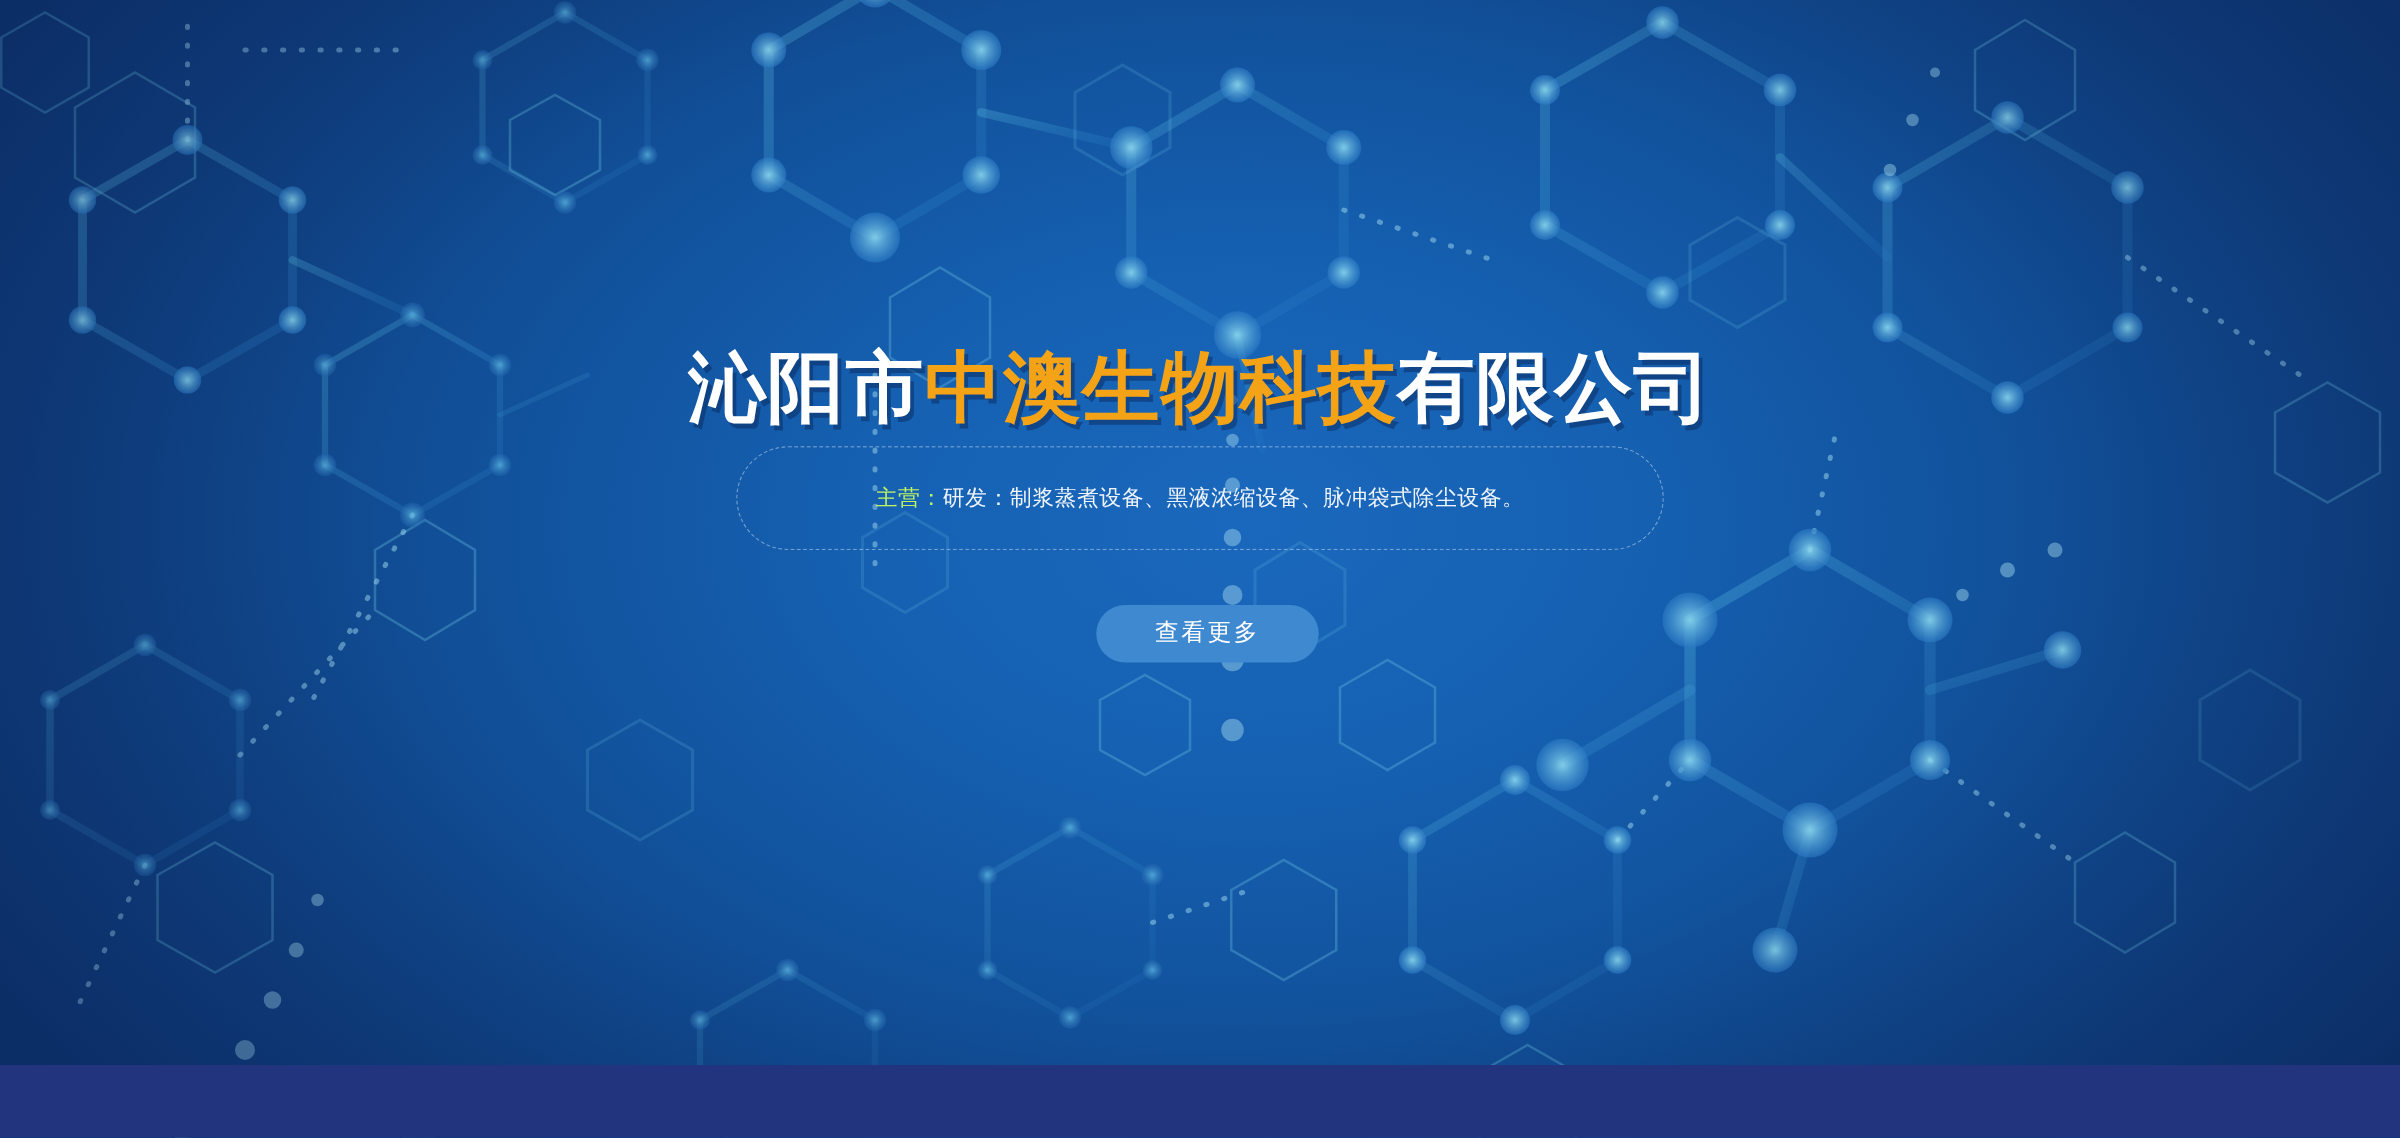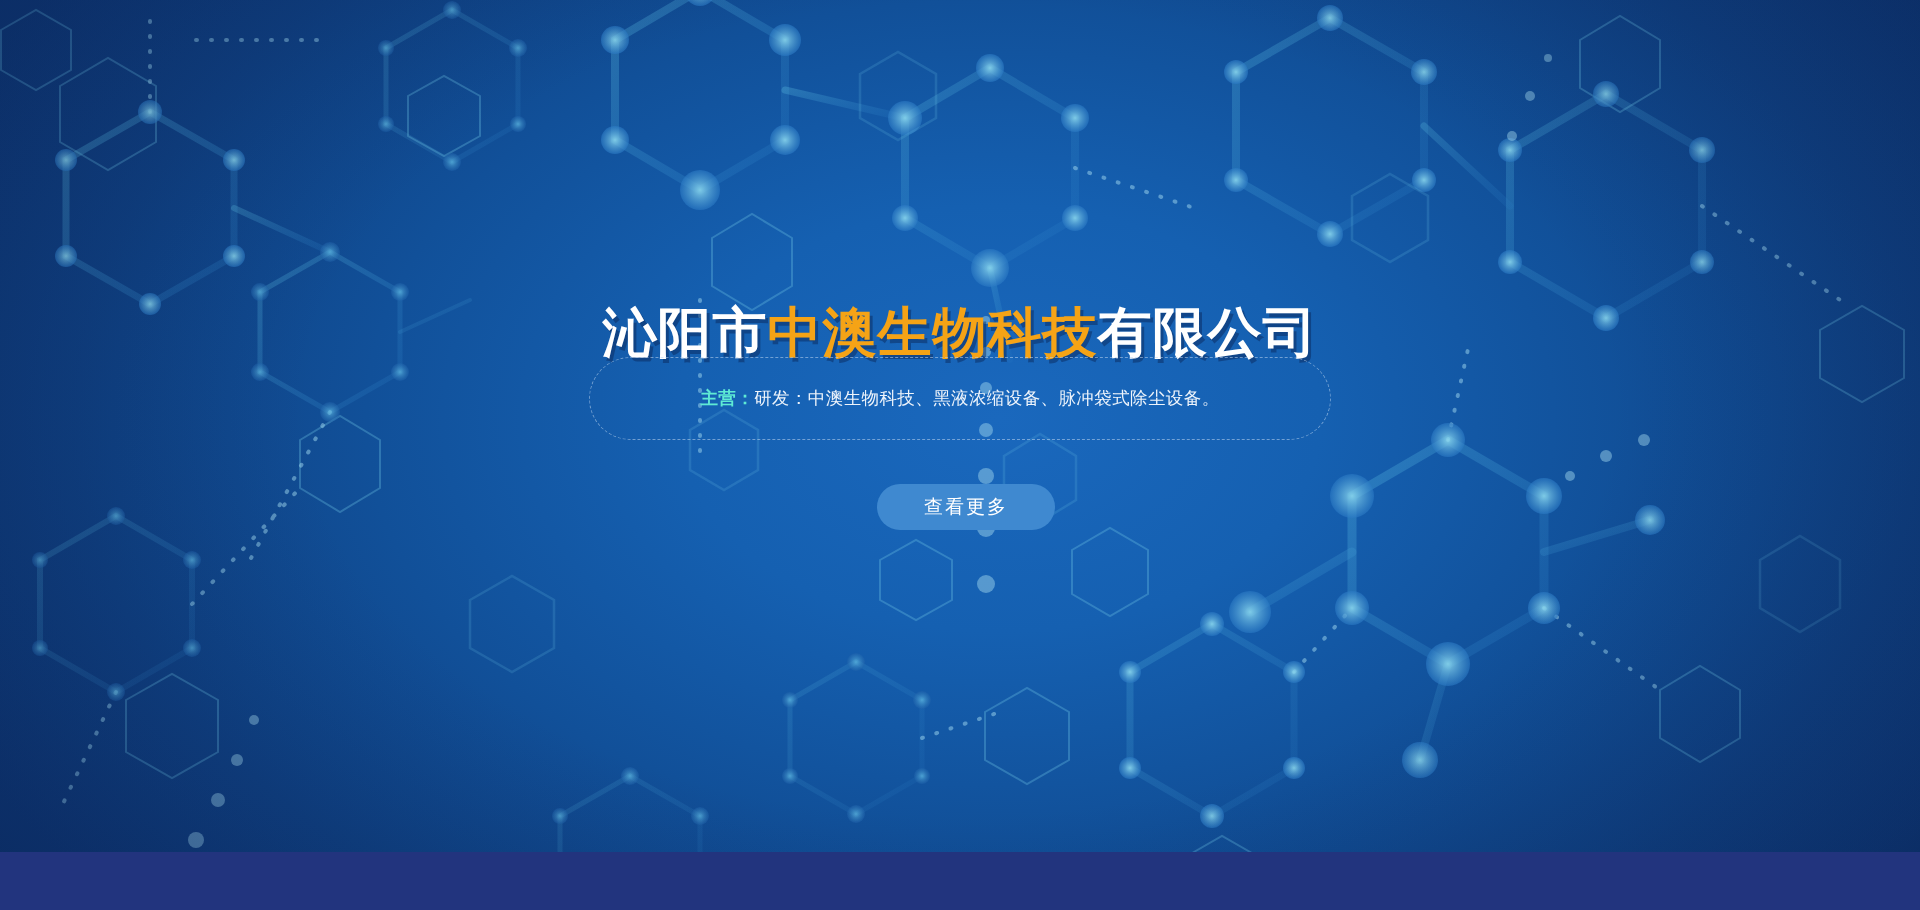--- a/index.html
+++ b/index.html
@@ -51,24 +51,24 @@
   
   .content {
     position: absolute;
     left: 0;
     right: 0;
     top: 0;
     text-align: center;
   }
   .hero-title {
     position: absolute;
-    top: 248px;
+    top: 221px;
     left: 0;
     right: 0;
-    font-size: 54px;
+    font-size: 62px;
     line-height: 96px;
     font-weight: 700;
     letter-spacing: 1px;
     color: #ffffff;
     white-space: nowrap;
     text-shadow: 3px 4px 0 rgba(8,36,85,0.45);
   }
   .hero-title .accent { color: #f5a316; }
 
   .subtitle-box {
@@ -86,21 +86,21 @@
     align-items: center;
     justify-content: center;
   }
   .sub-line {
     color: #eef4fb;
     font-size: 17.5px;
     line-height: 33px;
     letter-spacing: 0.4px;
     white-space: nowrap;
   }
-  .sub-line .bold { font-weight: 700; color: #5eead4; }
+  .sub-line .bold { font-weight: 400; color: #bef264; }
 
   .cta-wrap {
     position: absolute;
     top: 484px;
     left: 0;
     right: 0;
     margin-left: 12px;
   }
   .cta-button {
     display: inline-block;
@@ -333,21 +333,21 @@
     </g>
   </svg>
 
   <div class="bg-vignette"></div>
 
   <div class="content">
 
     <h1 class="hero-title"><span>沁阳市</span><span class="accent">中澳生物科技</span><span>有限公司</span></h1>
 
     <div class="subtitle-box">
-      <div class="sub-line"><span class="bold">主营：</span><span>研发：中澳生物科技、黑液浓缩设备、脉冲袋式除尘设备。</span></div>
+      <div class="sub-line"><span class="bold">主营：</span><span>研发：制浆蒸煮设备、黑液浓缩设备、脉冲袋式除尘设备。</span></div>
     </div>
 
     <div class="cta-wrap">
       <button class="cta-button" type="button">查看更多</button>
     </div>
   </div>
 
   <div class="bottom-strip"></div>
 </div>
 

